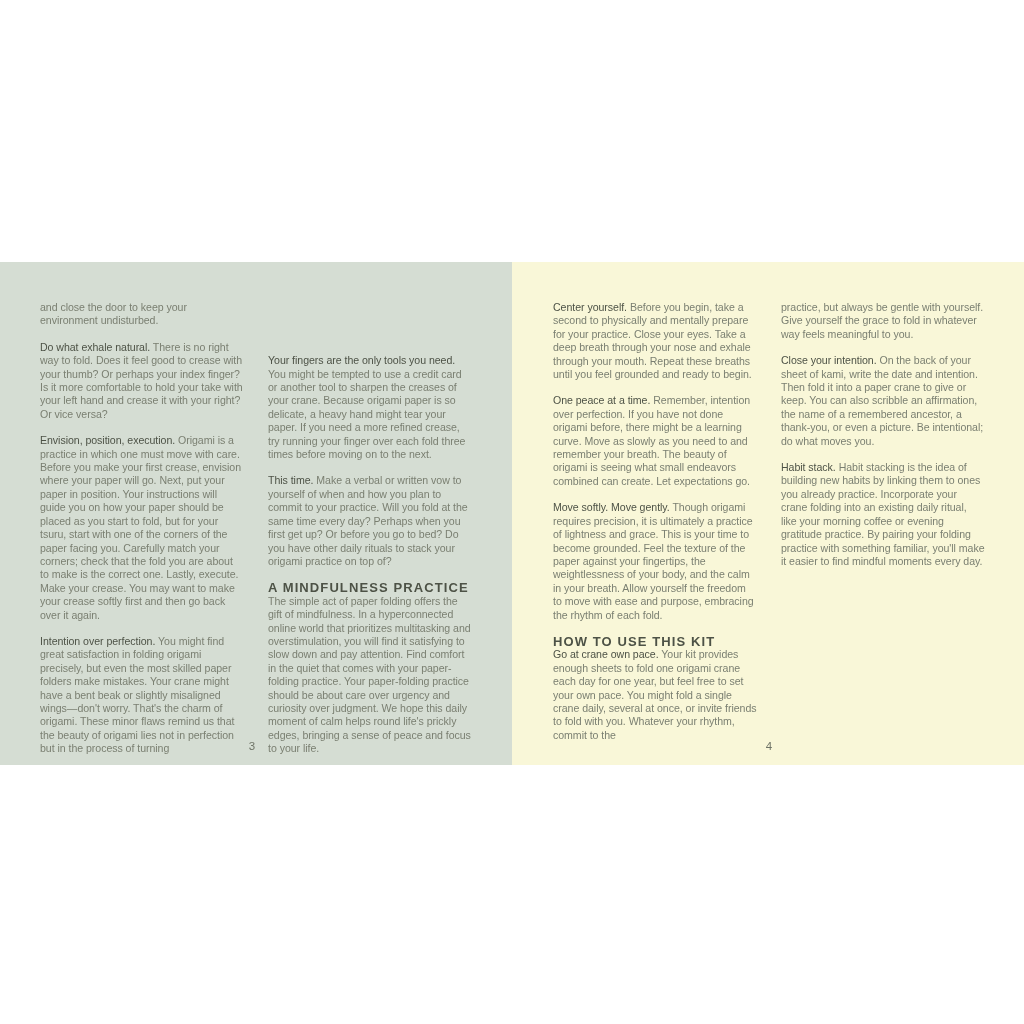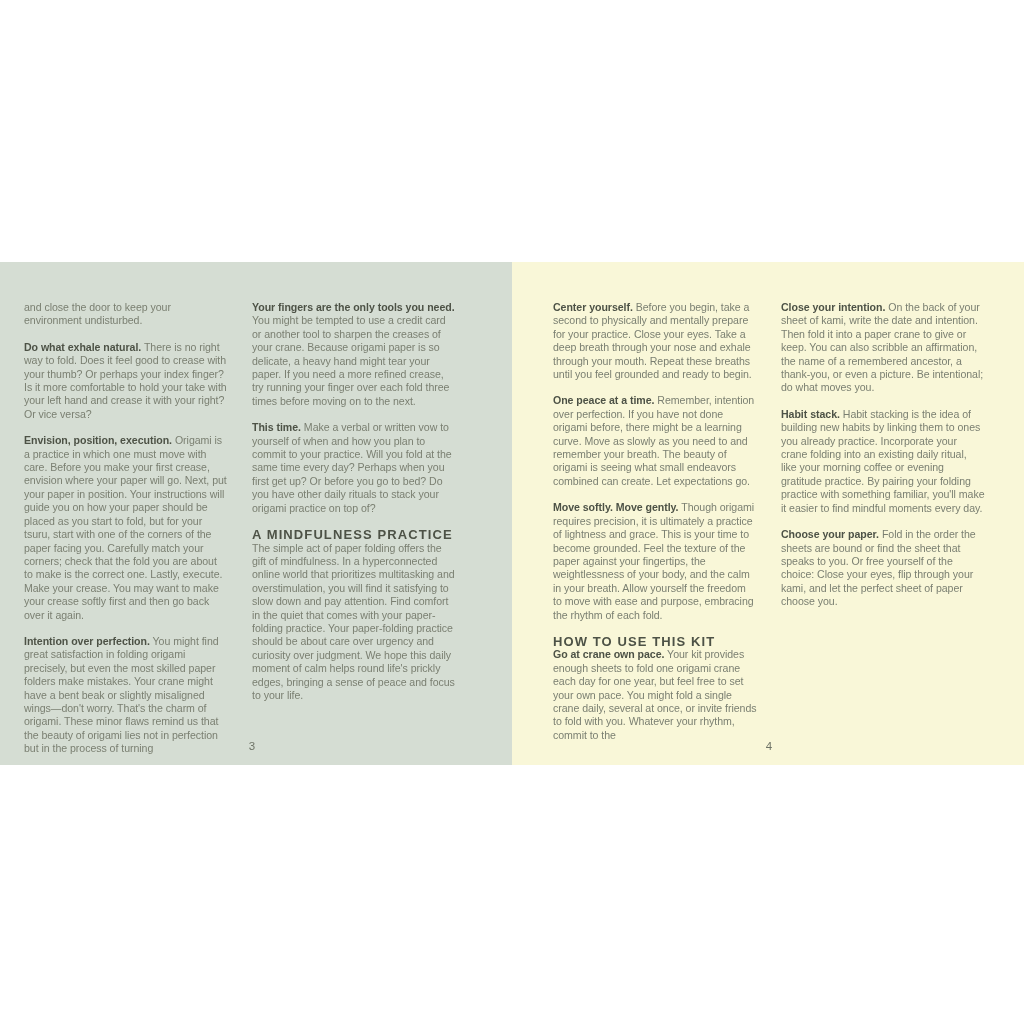--- a/index.html
+++ b/index.html
@@ -18,32 +18,32 @@
     display: flex;
   }
   .page {
     position: relative; width: 512px; height: 503px;
     box-sizing: border-box;
   }
   .columns {
     position: absolute; top: 39px;
     display: flex; gap: 24px;
   }
-  .page-left  .columns { left: 24px; }
+  .page-left  .columns { left: 40px; align-items: flex-end; }
   .page-right .columns { left: 41px; }
   .column {
     width: 204px;
     font-size: 10.6px;
     line-height: 13.4px;
     letter-spacing: -0.05px;
     color: #7a7f71;
   }
   .para { margin: 0 0 13px 0; }
   .para:last-child { margin-bottom: 0; }
-  .lead { font-weight: 700; color: #4d5246; }
+  .lead { font-weight: 400; color: #4d5246; }
   .heading {
     margin: 0; padding: 0;
     font-size: 13px; line-height: 13.4px;
     font-weight: 700; letter-spacing: 1.1px;
     color: #4d5246;
   }
   .page-number {
     position: absolute; bottom: 13px;
     width: 432px; text-align: center;
     font-size: 11.5px; color: #6e7366;
@@ -78,22 +78,22 @@
     <section class="page page-right" style="background: rgb(249, 247, 216);">
       <div class="columns">
           <div class="column">
             <p class="para"><span class="lead">Center yourself.</span> <span>Before you begin, take a second to physically and mentally prepare for your practice. Close your eyes. Take a deep breath through your nose and exhale through your mouth. Repeat these breaths until you feel grounded and ready to begin.</span></p>
             <p class="para"><span class="lead">One peace at a time.</span> <span>Remember, intention over perfection. If you have not done origami before, there might be a learning curve. Move as slowly as you need to and remember your breath. The beauty of origami is seeing what small endeavors combined can create. Let expectations go.</span></p>
             <p class="para"><span class="lead">Move softly. Move gently.</span> <span>Though origami requires precision, it is ultimately a practice of lightness and grace. This is your time to become grounded. Feel the texture of the paper against your fingertips, the weightlessness of your body, and the calm in your breath. Allow yourself the freedom to move with ease and purpose, embracing the rhythm of each fold.</span></p>
             <h3 class="heading">HOW TO USE THIS KIT</h3>
             <p class="para"><span class="lead">Go at crane own pace.</span> <span>Your kit provides enough sheets to fold one origami crane each day for one year, but feel free to set your own pace. You might fold a single crane daily, several at once, or invite friends to fold with you. Whatever your rhythm, commit to the</span></p>
           </div>
           <div class="column">
+            <p class="para"><span>practice, but always be gentle with yourself. Give yourself the grace to fold in whatever way feels meaningful to you.</span></p>
             <p class="para"><span class="lead">Close your intention.</span> <span>On the back of your sheet of kami, write the date and intention. Then fold it into a paper crane to give or keep. You can also scribble an affirmation, the name of a remembered ancestor, a thank-you, or even a picture. Be intentional; do what moves you.</span></p>
             <p class="para"><span class="lead">Habit stack.</span> <span>Habit stacking is the idea of building new habits by linking them to ones you already practice. Incorporate your crane folding into an existing daily ritual, like your morning coffee or evening gratitude practice. By pairing your folding practice with something familiar, you'll make it easier to find mindful moments every day.</span></p>
-            <p class="para"><span class="lead">Choose your paper.</span> <span>Fold in the order the sheets are bound or find the sheet that speaks to you. Or free yourself of the choice: Close your eyes, flip through your kami, and let the perfect sheet of paper choose you.</span></p>
           </div>
         </div>
       <div class="page-number">4</div>
     </section>
 
   </div>
 </div>
 
 </body></html>

